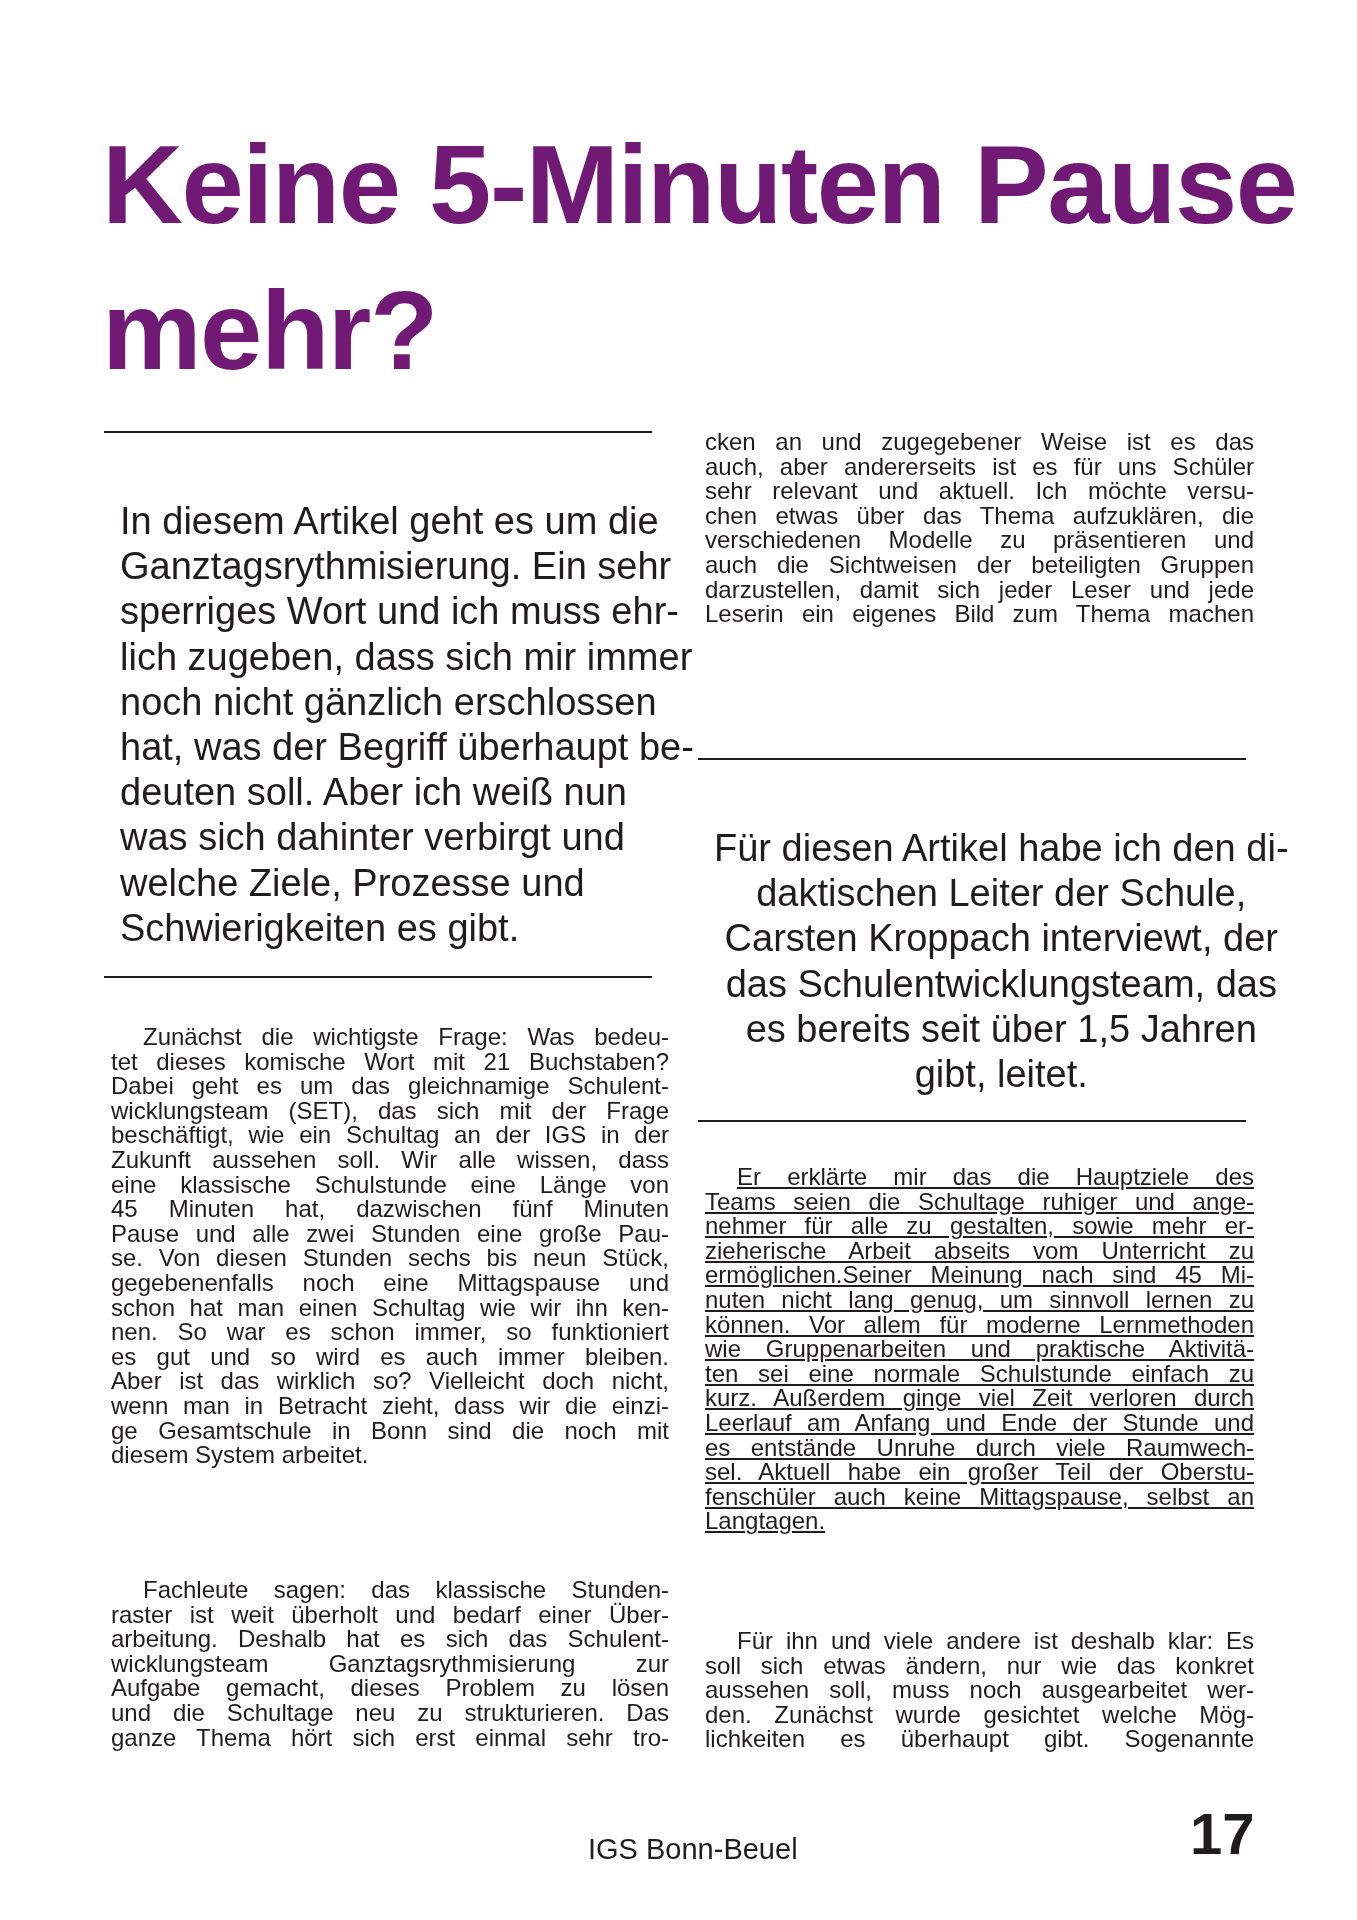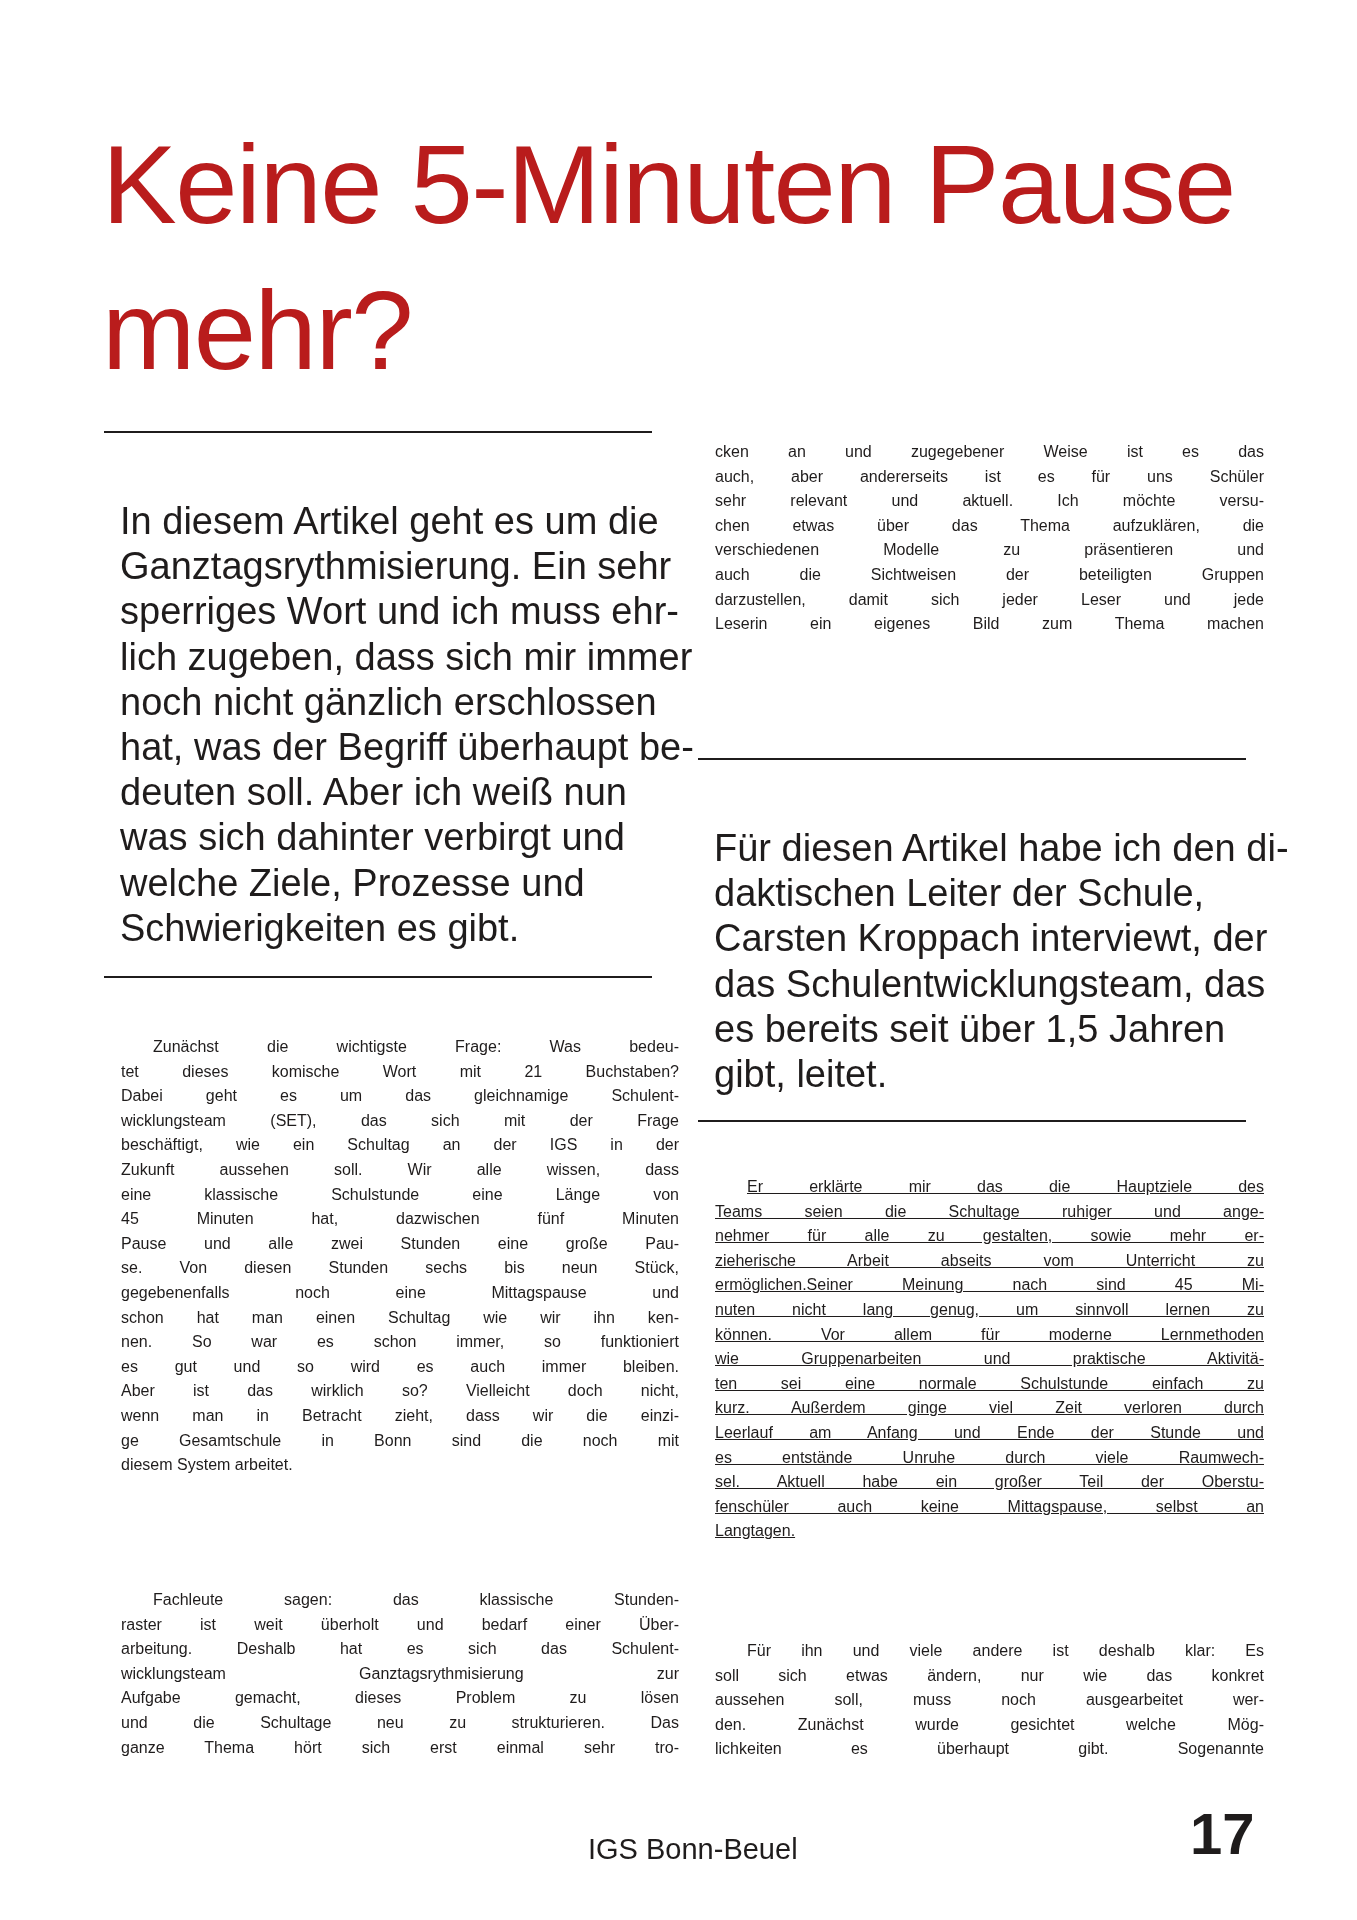--- a/index.html
+++ b/index.html
@@ -1,25 +1,25 @@
 <!DOCTYPE html>
 <html><head>
 <meta charset="utf-8">
 <style>
   html, body { margin: 0; padding: 0; background: #ffffff; }
   body { width: 1357px; height: 1920px; position: relative; overflow: hidden;
          font-family: "Liberation Sans", sans-serif; color: #1f1c1c; }
   .title { position: absolute; left: 102px; top: 112px; margin: 0;
-           font-size: 112px; font-weight: normal; line-height: 146px;
-           letter-spacing: -1.5px; color: #b91c1c; }
+           font-size: 112px; font-weight: bold; line-height: 146px;
+           letter-spacing: -1.5px; color: #701a75; }
   .title span { display: block; white-space: nowrap; }
   .rule { position: absolute; height: 0; border-top: 2.5px solid #1f1c1c; }
   .lead { position: absolute; font-size: 38px; line-height: 45.2px; margin: 16px; }
   .lead span { display: block; white-space: nowrap; }
-  .body { position: absolute; font-size: 16px; line-height: 24.6px; margin: 17px; }
+  .body { position: absolute; font-size: 24px; line-height: 24.6px; margin: 7px; }
   .body .ln { display: block; text-align: justify; text-align-last: justify; white-space: nowrap; height: 24.6px; }
   .body .ln.last { text-align-last: left; }
   .body .ln.indent { text-indent: 32px; }
   .footer-label { position: absolute; left: 588px; top: 1833px; font-size: 29px; }
   .page-number { position: absolute; left: 1190px; top: 1800px; font-size: 58px; font-weight: bold; }
 </style>
 </head>
 <body>
 
 <h1 class="title">
@@ -81,21 +81,21 @@
   <span class="ln">sehr relevant und aktuell. Ich möchte versu-</span>
   <span class="ln">chen etwas über das Thema aufzuklären, die</span>
   <span class="ln">verschiedenen Modelle zu präsentieren und</span>
   <span class="ln">auch die Sichtweisen der beteiligten Gruppen</span>
   <span class="ln">darzustellen, damit sich jeder Leser und jede</span>
   <span class="ln">Leserin ein eigenes Bild zum Thema machen</span>
 </div>
 
 <div class="rule" style="left:698px; top:758px; width:548px;"></div>
 
-<div class="lead" style="left:698px; top:810px;">
+<div class="lead" style="left:698px; top:810px;text-align:center;">
   <span>Für diesen Artikel habe ich den di-</span>
   <span>daktischen Leiter der Schule,</span>
   <span>Carsten Kroppach interviewt, der</span>
   <span>das Schulentwicklungsteam, das</span>
   <span>es bereits seit über 1,5 Jahren</span>
   <span>gibt, leitet.</span>
 </div>
 
 <div class="rule" style="left:698px; top:1120px; width:548px;"></div>
 

